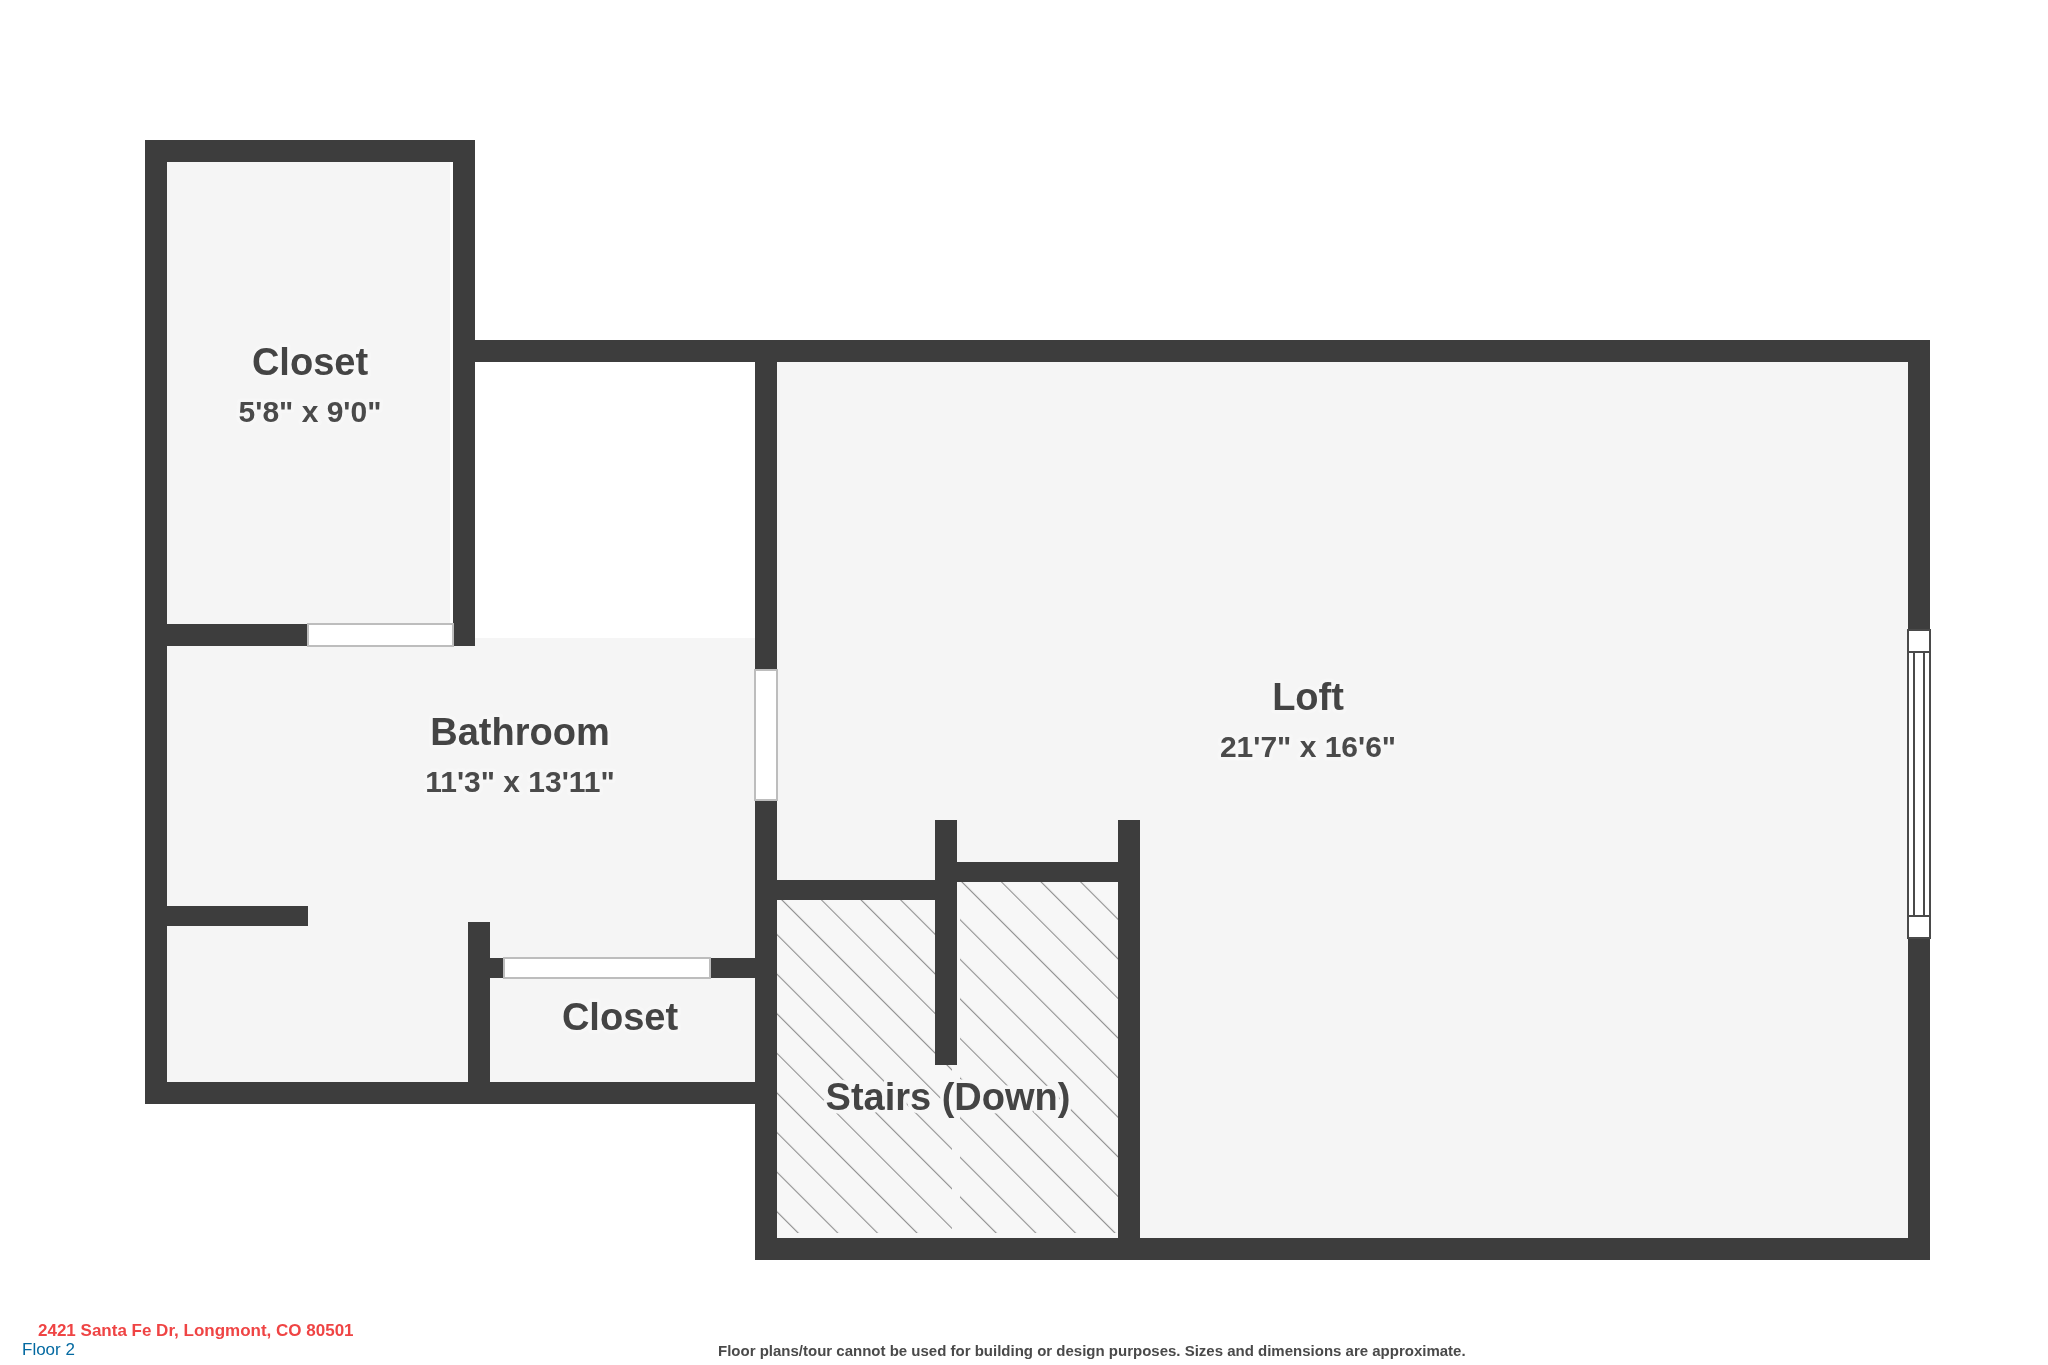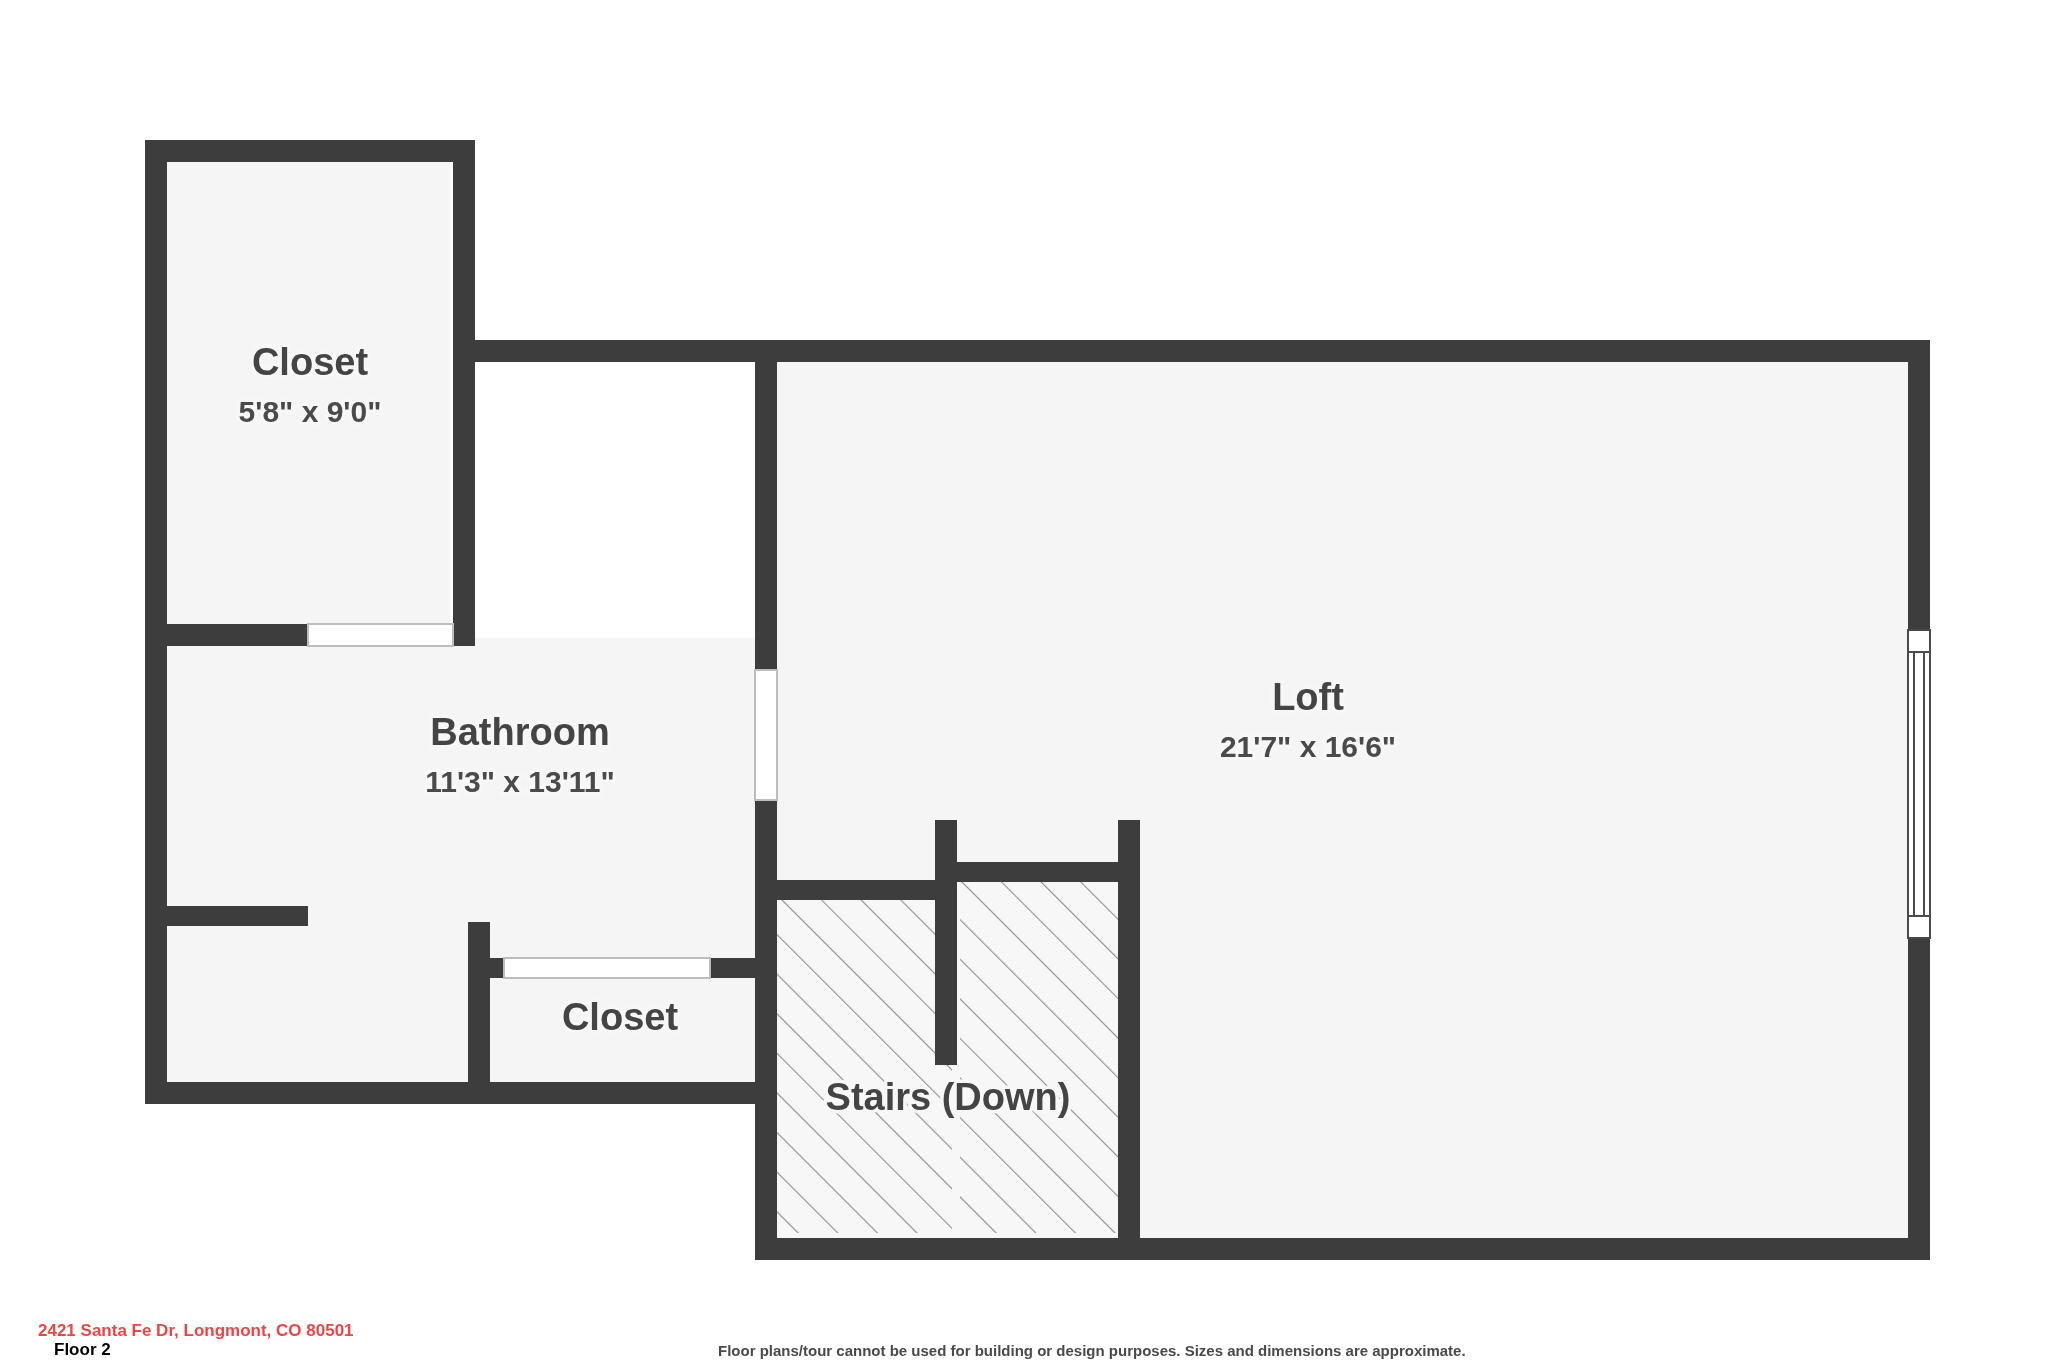--- a/index.html
+++ b/index.html
@@ -55,26 +55,26 @@
     font-family: "Liberation Sans", sans-serif;
     font-size: 17px;
     font-weight: bold;
     color: #ef4444;
     letter-spacing: 0px;
     white-space: nowrap;
     margin-top: 16px;
   }
   .footer-floor {
     position: absolute;
-    left: 54px;
+    left: 22px;
     top: 1340px;
     font-family: "Liberation Sans", sans-serif;
     font-size: 17px;
-    font-weight: bold;
-    color: #000000;
+    font-weight: normal;
+    color: #0369a1;
     white-space: nowrap;
   }
   .footer-disclaimer {
     position: absolute;
     left: 718px;
     top: 1342px;
     font-family: "Liberation Sans", sans-serif;
     font-size: 15px;
     font-weight: bold;
     color: #4a4a4a;

